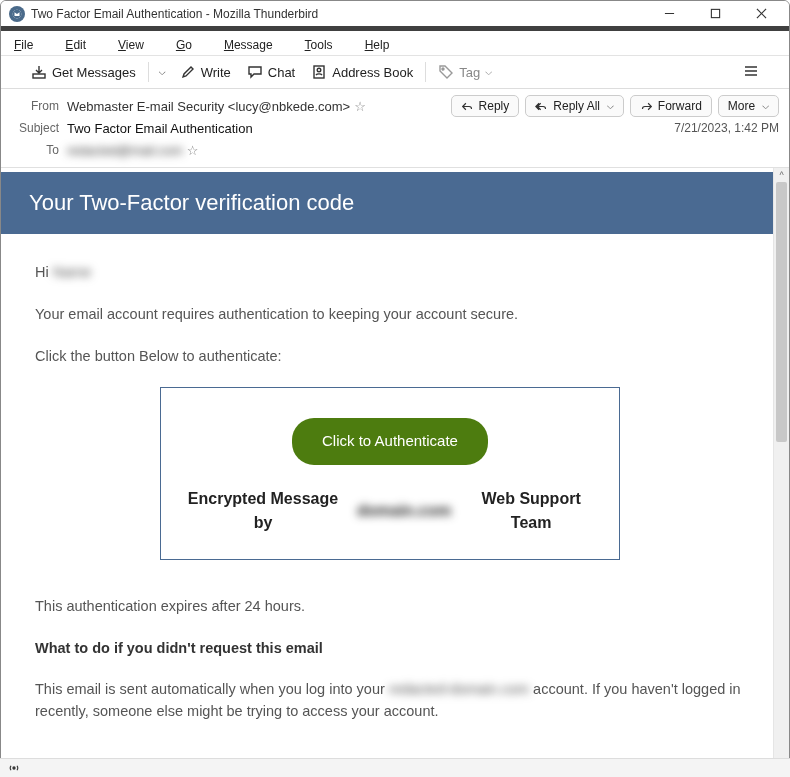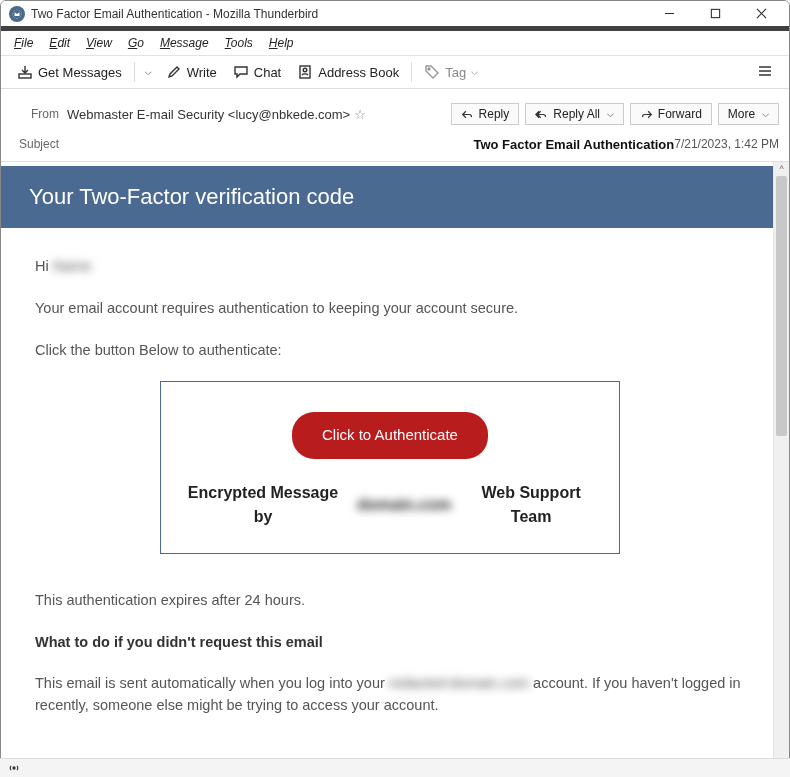--- a/index.html
+++ b/index.html
@@ -8,63 +8,63 @@
 
 .titlebar { height: 30px; display: flex; align-items: center; padding: 0 8px; background: #fff; border-bottom: 5px solid #404040; }
 .titlebar .app-icon { width: 16px; height: 16px; border-radius: 50%; background: #4a6a8a; margin-right: 6px; display: flex; align-items: center; justify-content: center; }
 .titlebar .app-icon svg { width: 10px; height: 10px; fill: #fff; }
 .titlebar .title { color: #333; font-size: 12px; flex: 1; }
 .titlebar .win-btns { display: flex; gap: 18px; margin-right: 6px;}
 .titlebar .win-btn { width: 28px; height: 24px; display: flex; align-items: center; justify-content: center; cursor: pointer; color: #333; }
 .titlebar .win-btn svg { width: 11px; height: 11px; stroke: #333; stroke-width: 1.2; fill: none; }
 
 
-.menubar { height: 24px; display: flex; align-items: center; padding: 0 6px; gap: 2px; font-style: italic; }
+.menubar { height: 24px; display: flex; align-items: flex-end; padding: 0 6px; gap: 18px; }
 .menubar .menu-item { padding: 3px 7px; font-size: 12px; cursor: pointer; color: #222;}
 .menubar .menu-item .ul { text-decoration: underline; }
 
 
-.toolbar { height: 34px; display: flex; align-items: center; padding: 0 8px; border-top: 1px solid #e3e3e3; border-bottom: 1px solid #ddd; gap: 0; }
+.toolbar { height: 34px; display: flex; align-items: center; padding: 0 22px; border-top: 1px solid #e3e3e3; border-bottom: 1px solid #ddd; gap: 0; }
 .toolbar .tbtn { display: flex; align-items: center; gap: 5px; padding: 4px 8px; font-size: 13px; cursor: pointer; border-radius: 3px; color: #222; }
 .toolbar .sep { width: 1px; height: 20px; background: #ddd; margin: 0 4px; }
 .toolbar .drop-arrow { font-size: 9px; padding: 4px 6px; cursor: pointer; color:#555;}
 .toolbar .spacer { flex: 1; }
 .toolbar .hamburger { padding: 4px 8px; cursor: pointer; }
 .toolbar svg { width: 16px; height: 16px; }
 
 
 .header-pane { padding: 6px 10px 6px 10px; border-bottom: 1px solid #e0e0e0; }
-.header-row { display: flex; align-items: center; min-height: 22px; font-size: 13px; margin-top: 8px; }
+.header-row { display: flex; align-items: center; min-height: 22px; font-size: 13px; }
 .header-row .label { width: 48px; text-align: right; color: #666; margin-right: 8px; font-size: 12px;}
 .header-row .value { flex: 1; color: #333; }
-.header-row .value.bold { font-weight: 700; color: #111; text-align: right; }
+.header-row .value.bold { font-weight: 400; color: #111; }
 .header-row .star { color: #888; margin-left: 4px; cursor: pointer; font-size: 13px;}
 .header-actions { display: flex; gap: 6px; align-items: center; }
-.header-actions .abtn { border: 1px solid #ccc; border-radius: 0; padding: 3px 9px; font-size: 12px; display: flex; align-items: center; gap: 5px; cursor: pointer; background: #fafafa; color:#222;}
+.header-actions .abtn { border: 1px solid #ccc; border-radius: 5px; padding: 3px 9px; font-size: 12px; display: flex; align-items: center; gap: 5px; cursor: pointer; background: #fafafa; color:#222;}
 .header-actions .abtn svg { width: 13px; height: 13px; }
 .header-actions .abtn .caret { font-size: 9px; margin-left: 2px; color:#555;}
 .header-date { color: #555; font-size: 12px; text-align: right; }
 .blur { filter: blur(4px); }
 
 
 .body-wrap { position: relative; height: 605px; display: flex; }
 .body-scroll { flex: 1; overflow-y: auto; }
 .scrollbar { width: 16px; background: #f0f0f0; border-left: 1px solid #e5e5e5; position: relative; }
 .scrollbar .up-arrow, .scrollbar .down-arrow { height: 14px; display:flex; align-items:center; justify-content:center; font-size:9px; color:#666;}
 .scrollbar .down-arrow { position:absolute; bottom:0; width:100%; }
 .scrollbar .thumb { position: absolute; top: 14px; left: 2px; right: 2px; height: 260px; background: #c8c8c8; border-radius: 2px; }
 
 .email-body { padding: 4px 0 30px 0; }
 .banner { background: #4a6a92; color: #fff; padding: 18px 28px; font-size: 22px; font-weight: 400; }
 .content { padding: 28px 28px 10px 34px; color: #555; font-size: 14.5px; line-height: 1.5; }
 .content p { margin-bottom: 20px; }
 .content .bold { font-weight: 600; color: #333; }
 
 .auth-box { border: 1.5px solid #4a6a92; margin: 14px auto 36px auto; width: 460px; padding: 30px 18px 24px 18px; text-align: center; }
-.auth-btn { display: inline-block; background: #b91c1c; color: #fff; padding: 12px 30px; border-radius: 22px; font-size: 15px; cursor: pointer; margin-bottom: 22px; }
+.auth-btn { display: inline-block; background: #4d7c0f; color: #fff; padding: 12px 30px; border-radius: 22px; font-size: 15px; cursor: pointer; margin-bottom: 22px; }
 .auth-line { font-size: 16px; color: #222; font-weight: 600; display:flex; justify-content:flex-end; align-items:center; gap:10px;}
 
 
 .statusbar { position: absolute; bottom: 0; left: 0; right: 0; height: 19px; background: #f4f4f4; border-top: 1px solid #ddd; display: flex; align-items: center; padding: 0 8px; font-size: 11px; color: #444; }
 .statusbar svg { width: 12px; height: 12px; }
 </style>
 </head>
 <body>
 
 <div class="titlebar">
@@ -182,20 +182,26 @@
       <span class="abtn">
         <span>More</span>
         <span class="caret">⌵</span>
       </span>
     </div>
   </div>
   <div class="header-row">
     <span class="label">Subject</span>
     <span class="value bold">Two Factor Email Authentication</span>
     <span class="header-date">7/21/2023, 1:42 PM</span>
+  </div>
+  <div class="header-row">
+    <span class="label">To</span>
+    <span class="value">
+      <span class="blur">redacted@mail.com</span><span class="star">☆</span>
+    </span>
   </div>
 </div>
 
 <div class="body-wrap">
   <div class="body-scroll">
     <div class="email-body">
       <div class="banner">Your Two-Factor verification code</div>
       <div class="content">
         <p><span>Hi </span><span class="blur">Name</span></p>
         <p>Your email account requires authentication to keeping your account secure.</p>

